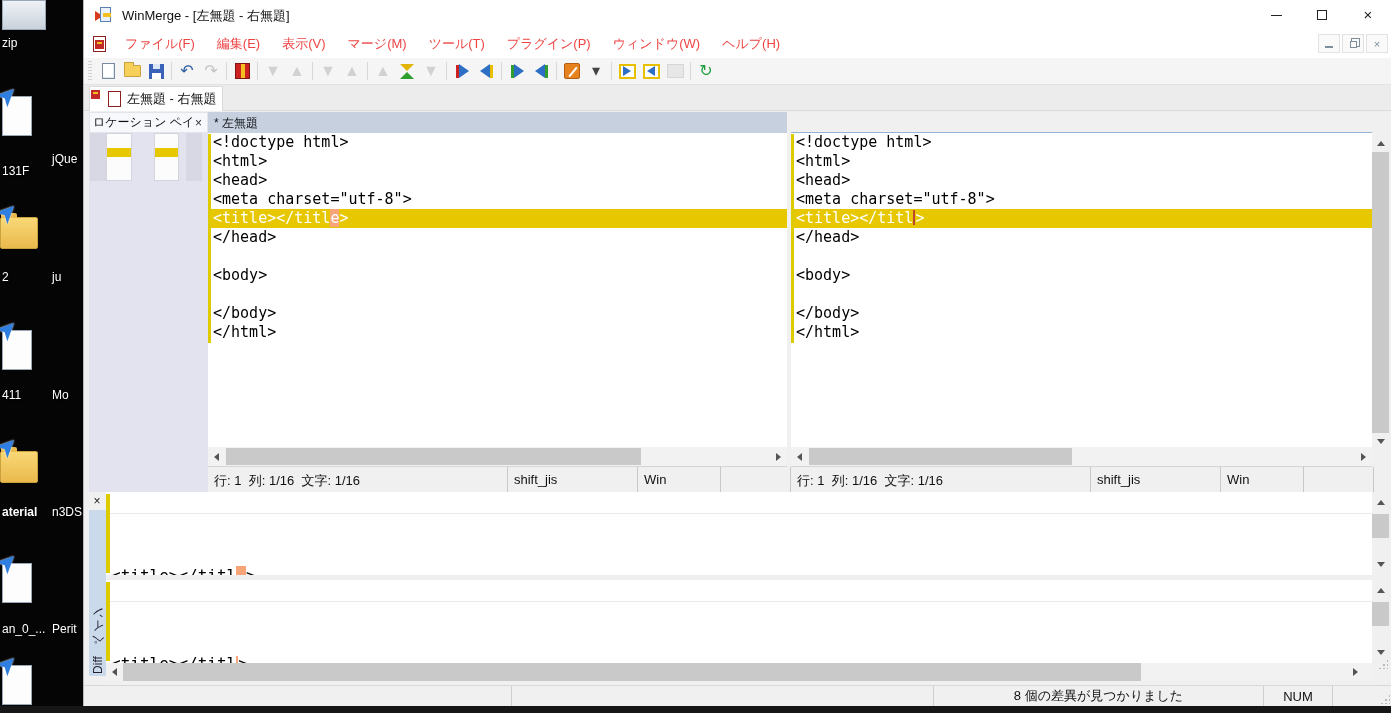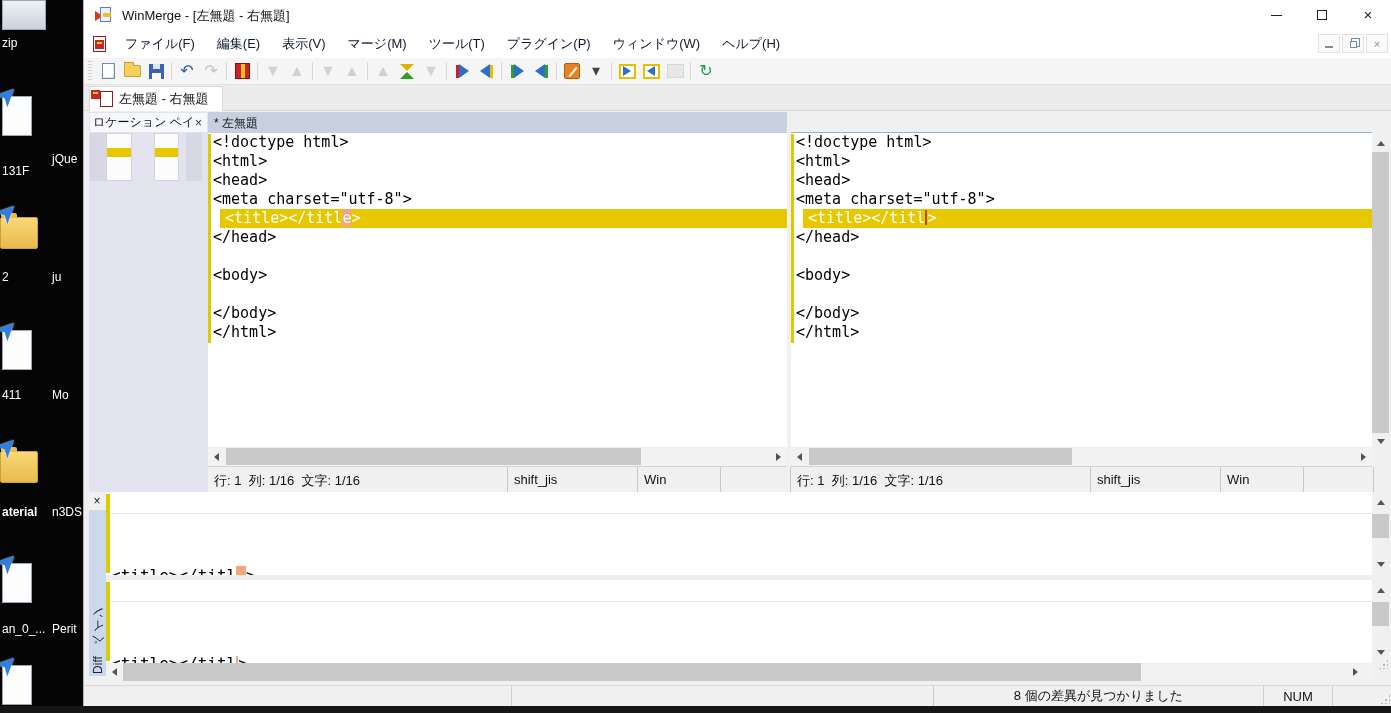--- a/index.html
+++ b/index.html
@@ -29,21 +29,21 @@
   .wc { width:46px; height:30px; display:flex; align-items:center; justify-content:center; color:#222; }
   .wc .mingl { width:11px; height:1px; background:#222; }
   .wc .maxgl { width:10px; height:10px; border:1px solid #222; }
   .wc .clsgl { font-size:15px; line-height:10px; }
 
   .menubar { position:absolute; left:0; top:30px; right:0; height:28px; background:#fff; }
   .mini-doc { position:absolute; left:9px; top:6px; width:13px; height:16px; background:#fff; border:1px solid #8a2020; }
   .mini-doc::before { content:""; position:absolute; left:1px; top:3px; width:9px; height:9px; background:#c22a2a; }
   .mini-doc::after { content:""; position:absolute; left:3px; top:5px; width:5px; height:2px; background:#f4c020; }
   .menus { position:absolute; left:30px; top:0; height:28px; display:flex; align-items:center; }
-  .menu-item { padding:0 11px; font-size:13px; color:#0f172a; height:28px; line-height:28px; }
+  .menu-item { padding:0 11px; font-size:13px; color:#ef4444; height:28px; line-height:28px; }
   .mdi-controls { position:absolute; right:3px; top:4px; display:flex; gap:2px; }
   .mdi-btn { width:22px; height:19px; border:1px solid #e2e2e2; background:#fafafa; display:flex; align-items:center; justify-content:center; color:#7e8d9a; font-size:11px; }
   .mdi-btn .mingl { width:8px; height:2px; background:#7e8d9a; margin-top:6px; }
   .mdi-btn .rstgl { width:7px; height:7px; border:1px solid #7e8d9a; box-shadow:2px -2px 0 -0px #fafafa, 2px -2px 0 1px #7e8d9a; margin:2px 0 0 0; }
 
   .toolbar { position:absolute; left:0; top:58px; right:0; height:27px; background:#f5f5f5; border-bottom:1px solid #e3e3e3; display:flex; align-items:center; padding-left:3px; }
   .tgrip { width:4px; height:20px; margin:0 4px 0 1px; background:repeating-linear-gradient(#cfcfcf 0 1px, transparent 1px 3px); }
   .tbtn { width:24px; height:23px; display:flex; align-items:center; justify-content:center; position:relative; }
   .tbtn.dis { filter:grayscale(1); opacity:.55; }
   .tsep { width:1px; height:18px; background:#d8d8d8; margin:0 3px; }
@@ -64,41 +64,41 @@
   .tri-r { display:inline-block; width:0; height:0; border-top:7px solid transparent; border-bottom:7px solid transparent; border-left:10px solid #2d6fc4; }
   .tri-l { display:inline-block; width:0; height:0; border-top:7px solid transparent; border-bottom:7px solid transparent; border-right:10px solid #2d6fc4; }
   .k-box { width:17px; height:15px; background:#fff; border:2px solid #e8c000; display:flex; align-items:center; justify-content:center; }
   .k-box .tri-r { border-left-width:8px; border-top-width:5px; border-bottom-width:5px; }
   .k-box .tri-l { border-right-width:8px; border-top-width:5px; border-bottom-width:5px; }
   .k-plugin { width:16px; height:16px; background:#e8821e; border:1px solid #b35f0f; border-radius:2px; position:relative; }
   .k-plugin::after { content:""; position:absolute; left:7px; top:2px; width:2px; height:12px; background:#fff; transform:rotate(40deg); }
   .k-graybox { width:17px; height:14px; background:#dcdcdc; border:1px solid #bdbdbd; }
 
   .tabbar { position:absolute; left:0; top:85px; right:0; height:26px; background:#ececec; border-bottom:1px solid #dadada; }
-  .tab { position:absolute; left:5px; top:1px; width:134px; height:25px; background:#fff; border:1px solid #d9d9d9; border-bottom:none; display:flex; align-items:center; padding-left:10px; gap:6px; font-size:13px; color:#111; }
+  .tab { position:absolute; left:5px; top:1px; width:134px; height:25px; background:#fff; border:1px solid #d9d9d9; border-bottom:none; display:flex; align-items:center; padding-left:18px; gap:6px; font-size:13px; color:#111; }
 
   
   .main { position:absolute; left:0; top:111px; width:1308px; height:381px; background:#f0f0f0; }
 
   .locpane { position:absolute; left:5px; top:1px; width:119px; height:380px; }
   .lp-header { position:absolute; left:0; top:0; right:0; height:21px; background:#f7f8fc; border:1px solid #e3e3ec; font-size:12px; color:#111; display:flex; align-items:center; padding:0 3px; }
   .lp-title { flex:1; white-space:nowrap; overflow:hidden; }
   .lp-close { font-size:12px; color:#333; padding:0 2px; }
   .lp-body { position:absolute; left:0; top:21px; right:0; bottom:0; background:#e3e3ef; }
   .lp-shadowL { position:absolute; left:1px; top:0; width:16px; height:48px; background:#d8d8e4; }
   .lp-shadowR { position:absolute; left:97px; top:0; width:16px; height:48px; background:#d8d8e4; }
   .lp-bar { position:absolute; top:0; width:26px; height:48px; background:#fcfcfc; border:1px solid #d4d4de; }
   .lp-bar .mark { position:absolute; left:0; right:0; top:14px; height:9px; }
 
   .pane { position:absolute; top:0; height:381px; }
   .pane-header { position:absolute; left:0; top:1px; right:0; height:21px; font-size:12px; color:#10131a; padding:3px 0 0 6px; }
   .code { position:absolute; left:0; top:22px; right:0; height:314px; background:#fff; overflow:hidden; font-family:"DejaVu Sans Mono","Liberation Mono",monospace; font-size:15px; }
   .lmargin { position:absolute; left:0; top:1px; width:3px; height:209px; background:#ddcb00; z-index:2; }
   .cl { height:19px; line-height:19px; white-space:pre; padding-left:5px; color:#000; }
-  .cl.diff { background:#e7c800; color:#fff;margin-left:12px; }
+  .cl.diff { background:#e7c800; color:#fff; }
   .cl .inl { background:#f7a578; color:#fff; }
   .cl .mark { display:inline-block; width:0; height:15px; border-left:2px solid #c0452f; vertical-align:-2px; }
 
   .hscroll { position:absolute; left:0; right:0; top:336px; height:19px; background:#f2f2f2; }
   .vscroll { position:absolute; left:1288px; top:24px; width:17px; height:315px; background:#f0f0f0; }
   .sb-btn { position:absolute; width:17px; height:17px; display:flex; align-items:center; justify-content:center; }
   .sb-thumb { position:absolute; background:#c9c9c9; }
   .tri { width:0; height:0; }
   .tri.up    { border-left:4px solid transparent; border-right:4px solid transparent; border-bottom:5px solid #555; }
   .tri.down  { border-left:4px solid transparent; border-right:4px solid transparent; border-top:5px solid #555; }

